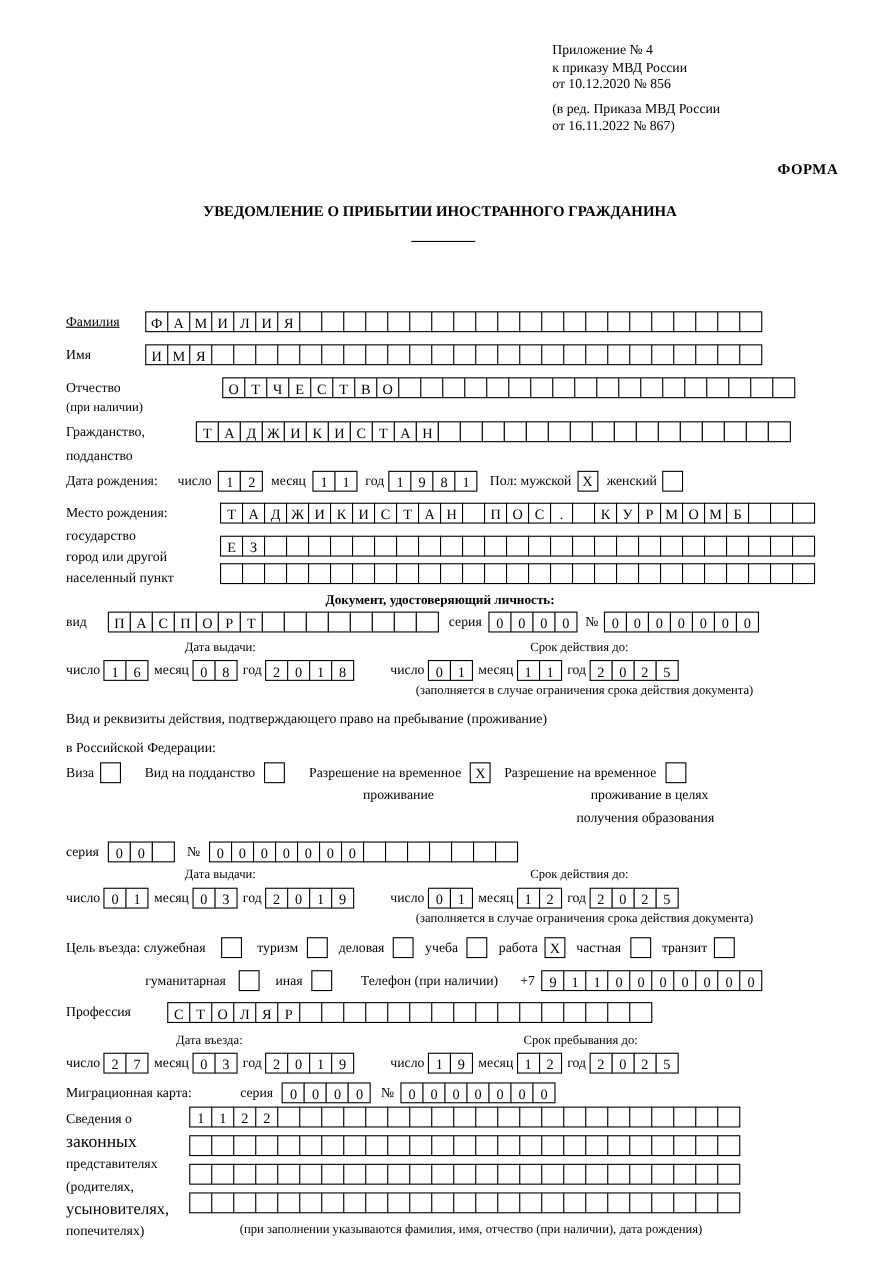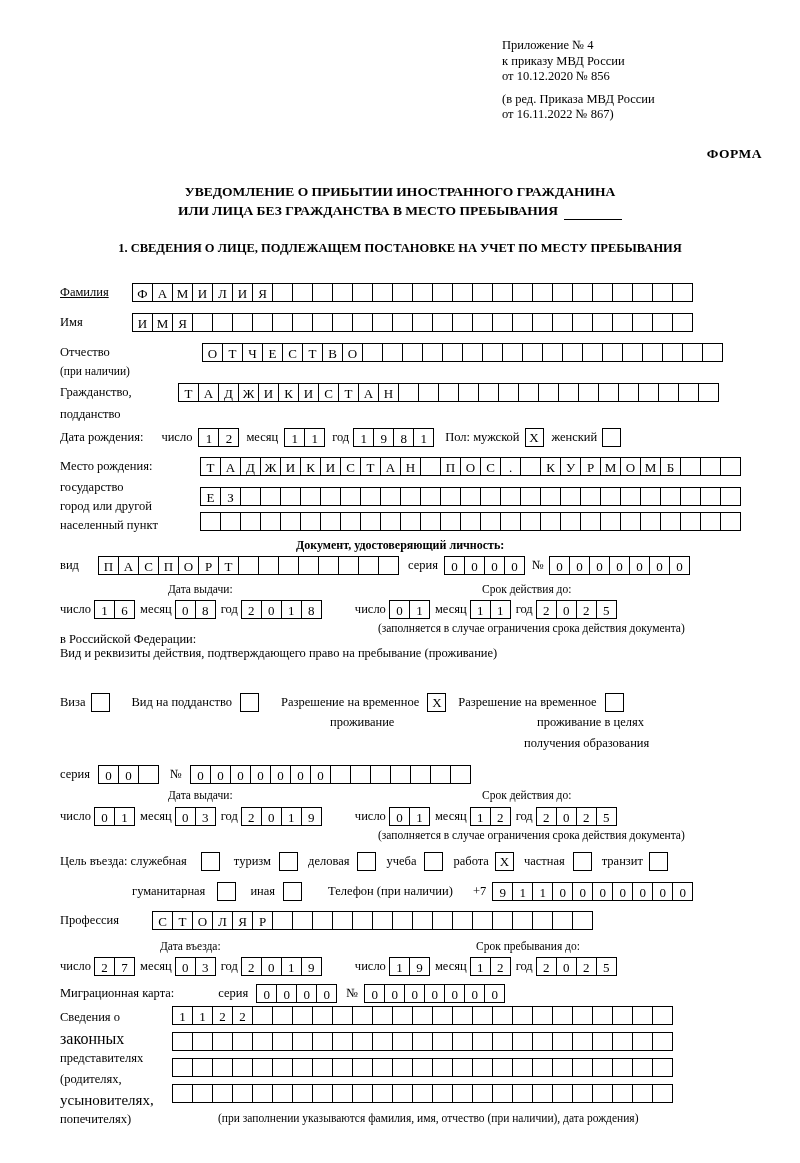--- a/index.html
+++ b/index.html
@@ -128,24 +128,23 @@
     <div class="ln">от 10.12.2020 № 856</div>
     <div class="gap"></div>
     <div class="ln">(в ред. Приказа МВД России</div>
     <div class="ln">от 16.11.2022 № 867)</div>
   </div>
 
   <div class="forma">ФОРМА</div>
 
   <div class="title">
     <div>УВЕДОМЛЕНИЕ О ПРИБЫТИИ ИНОСТРАННОГО ГРАЖДАНИНА</div>
-    <div class="l2"><span>ИЛИ ЛИЦА БЕЗ ГРАЖДАНСТВА В МЕСТО ПРЕБЫВАНИЯ</span><span class="blank"></span></div>
-  </div>
-
-  <div class="section1">1. СВЕДЕНИЯ О ЛИЦЕ, ПОДЛЕЖАЩЕМ ПОСТАНОВКЕ НА УЧЕТ ПО МЕСТУ ПРЕБЫВАНИЯ</div>
+    <div class="l2"><span class="blank"></span></div>
+  </div>
+
 
   <div class="row" style="top:283px; left:60px;">
     <span class="lbl" style="width:72px;text-decoration:underline;">Фамилия</span>
     <span class="cells" id="surname-cells">
         <span class="cell">Ф</span>
         <span class="cell">А</span>
         <span class="cell">М</span>
         <span class="cell">И</span>
         <span class="cell">Л</span>
         <span class="cell">И</span>
@@ -476,21 +475,21 @@
         <span class="cell">2</span>
         <span class="cell">0</span>
         <span class="cell">2</span>
         <span class="cell">5</span>
       </span>
   </div>
 
   <div class="center-note" style="top:622px; left:378px;">(заполняется в случае ограничения срока действия документа)</div>
 
   <div class="center-note" style="top:646px; left:60px; font-size:12.5px;">Вид и реквизиты действия, подтверждающего право на пребывание (проживание)</div>
-  <div class="center-note" style="top:632px; left:60px; font-size:12.5px;text-align:center;">в Российской Федерации:</div>
+  <div class="center-note" style="top:673px; left:60px; font-size:12.5px;text-align:center;">в Российской Федерации:</div>
 
   <div class="row" style="top:693px; left:60px;">
     <span class="lbl">Виза</span>
     <span class="box" style="margin-left:5px;"></span>
     <span class="lbl" style="margin-left:22px;">Вид на подданство</span>
     <span class="box" style="margin-left:8px;"></span>
     <span class="lbl" style="margin-left:22px;">Разрешение на временное</span>
     <span class="box" style="margin-left:8px;">X</span>
     <span class="lbl" style="margin-left:12px;">Разрешение на временное</span>
     <span class="box" style="margin-left:8px;"></span>

